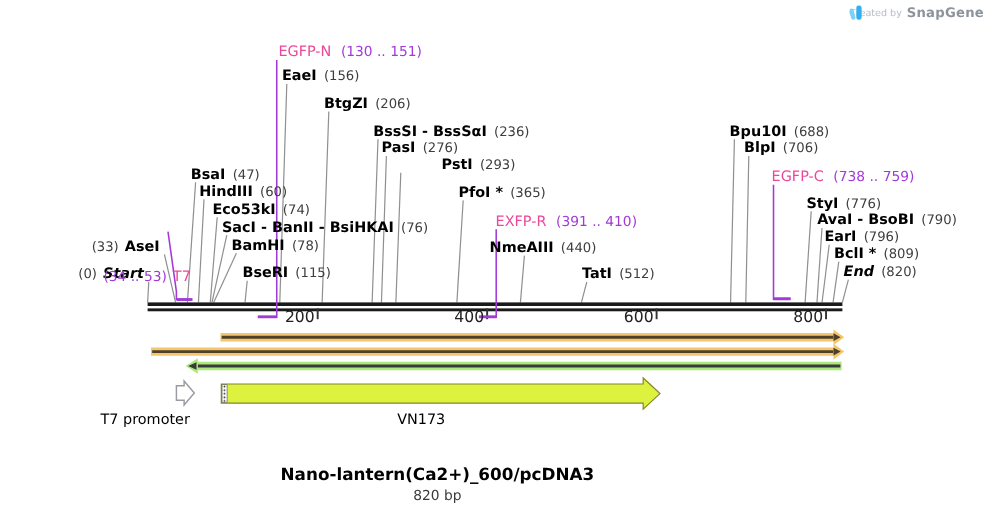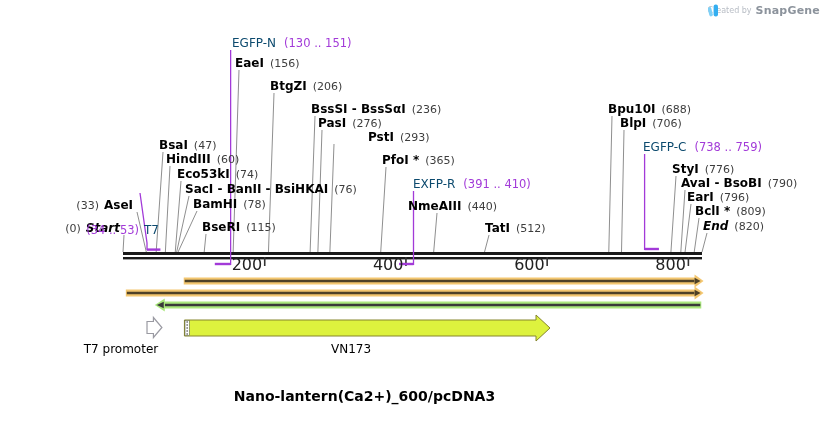--- a/index.html
+++ b/index.html
@@ -4,25 +4,25 @@
 <style>
   html,body{margin:0;padding:0;background:#fff;}
   #stage{position:relative;width:829px;height:430px;background:#fff;overflow:hidden;
          font-family:"DejaVu Sans","Liberation Sans",sans-serif;}
   svg{position:absolute;left:0;top:0;}
   .lab{position:absolute;white-space:nowrap;line-height:13px;font-size:12px;font-weight:bold;color:#000;}
   .lab .nm{font-weight:bold;font-size:12px;}
   .lab .ps{font-weight:normal;font-size:11px;color:#3d3d3d;}
   .lab .ps.after{margin-left:6px;}
   .lab .ps.before{margin-right:5px;}
-  .lab.purple .nm{font-weight:normal;color:#0c4a6e;}
+  .lab.purple .nm{font-weight:normal;color:#ec4899;}
   .lab.purple .ps{color:#A23AD8;font-size:11.5px;}
   .lab.purple .ps.after{margin-left:8px;margin-top:35px;}
   .it{font-style:italic;}
-  .tick-num{position:absolute;font-size:16px;color:#222;line-height:11px;}
+  .tick-num{position:absolute;font-size:13px;color:#222;line-height:11px;}
   .feat-label{position:absolute;font-size:12px;color:#000;line-height:13px;transform:translateX(-50%);white-space:nowrap;}
   #title-block{position:absolute;left:0;top:388px;width:729px;text-align:center;}
   #map-title{font-size:14px;font-weight:bold;color:#000;line-height:16px;}
   #map-length{font-size:11.5px;color:#3a3a3a;line-height:14px;margin-top:2px;}
   #credits{position:absolute;top:4px;right:9px;display:flex;align-items:center;gap:4px;}
   #created-by{font-size:8px;color:#b8bdc5;}
   #brand{font-size:11px;font-weight:600;color:#8c939c;letter-spacing:.2px;}
 </style>
 </head>
 <body>
@@ -137,18 +137,19 @@
       <div class="lab purple" style="top: 37px; left: 232px;"><span class="nm">EGFP-N</span><span class="ps after">(130 .. 151)</span></div>
       <div class="lab purple" style="top: 178px; left: 413px;"><span class="nm">EXFP-R</span><span class="ps after">(391 .. 410)</span></div>
       <div class="lab purple" style="top: 141px; left: 643px;"><span class="nm">EGFP-C</span><span class="ps after">(738 .. 759)</span></div>
     </div>
 
   <div class="feat-label" id="promoter-label" style="left: 121px; top: 343px;">T7 promoter</div>
   <div class="feat-label" id="orf-label" style="left: 351px; top: 343px;">VN173</div>
 
   <div id="title-block">
     <div id="map-title">Nano-lantern(Ca2+)_600/pcDNA3</div>
+    <div id="map-length">820 bp</div>
   </div>
 <div class="tick-num" style="top: 259px; right: 566.78px;">200</div>
     <div class="tick-num" style="top: 259px; right: 425.561px;">400</div>
     <div class="tick-num" style="top: 259px; right: 284.341px;">600</div>
     <div class="tick-num" style="top: 259px; right: 143.122px;">800</div>
   </div>
 
 </body></html>

